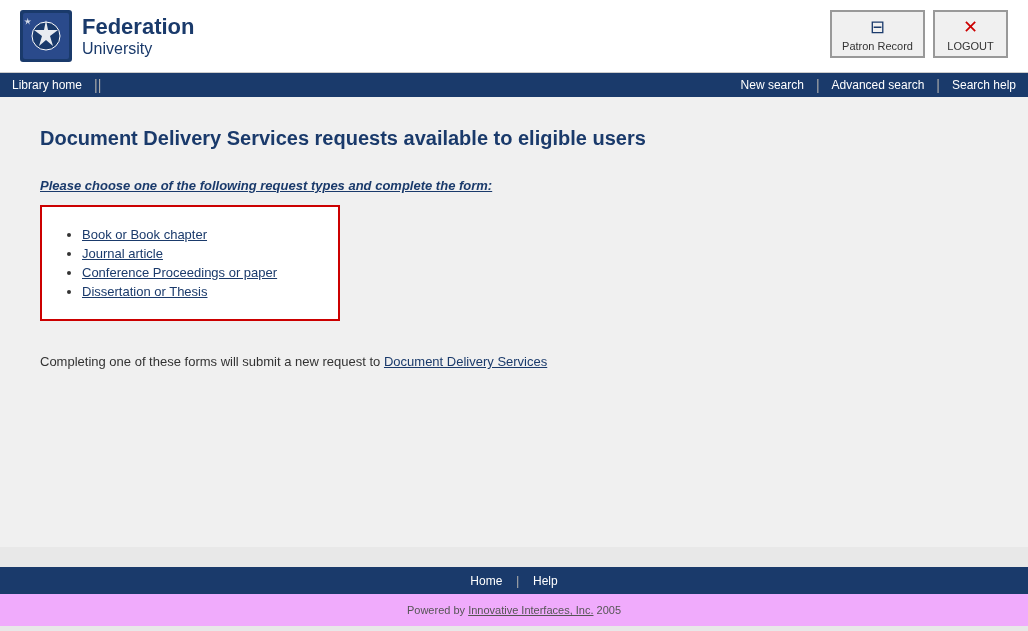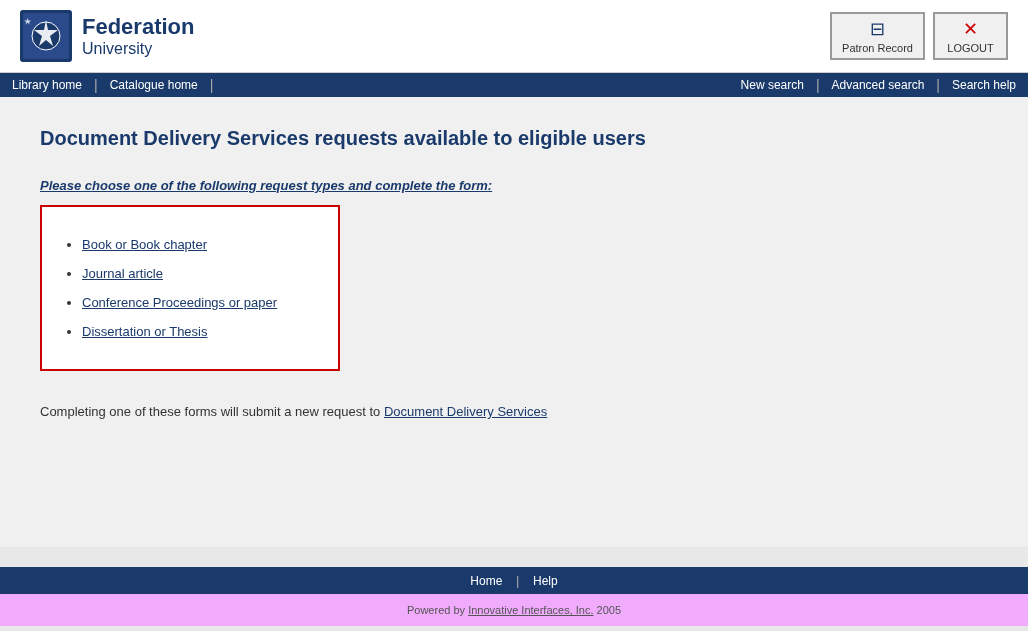--- a/index.html
+++ b/index.html
@@ -8,21 +8,21 @@
       font-size: 13px;
       background: #e8e8e8;
       color: #333;
     }
 
     
     .header {
       background: #fff;
       padding: 10px 20px;
       display: flex;
-      align-items: center;
+      align-items: flex-start;
       justify-content: space-between;
       border-bottom: 1px solid #ccc;
     }
     .logo-area {
       display: flex;
       align-items: center;
       gap: 10px;
     }
     .logo-icon {
       width: 52px;
@@ -128,21 +128,21 @@
       padding: 16px 20px;
       display: inline-block;
       min-width: 300px;
       margin-bottom: 30px;
     }
     .request-list {
       list-style: disc;
       padding-left: 20px;
     }
     .request-list li {
-      margin: 14px 0;
+      margin: 4px 0;
     }
     .request-list a {
       color: #1a3a6b;
       text-decoration: underline;
       font-size: 13px;
     }
 
     
     .footer-note {
       font-size: 13px;
@@ -213,21 +213,20 @@
       <span class="btn-icon logout">✕</span>
       <span>LOGOUT</span>
     </a>
   </div>
 </div>
 
 <nav class="navbar">
   <div class="navbar-left">
     <a class="nav-link" href="#">Library home</a>
     <span class="nav-sep">|</span>
-    <a class="nav-link" href="#">Catalogue home</a>
     <span class="nav-sep">|</span>
   </div>
   <div class="navbar-right">
     <a class="nav-link" href="#">New search</a>
     <span class="nav-sep">|</span>
     <a class="nav-link" href="#">Advanced search</a>
     <span class="nav-sep">|</span>
     <a class="nav-link" href="#">Search help</a>
   </div>
 </nav>

